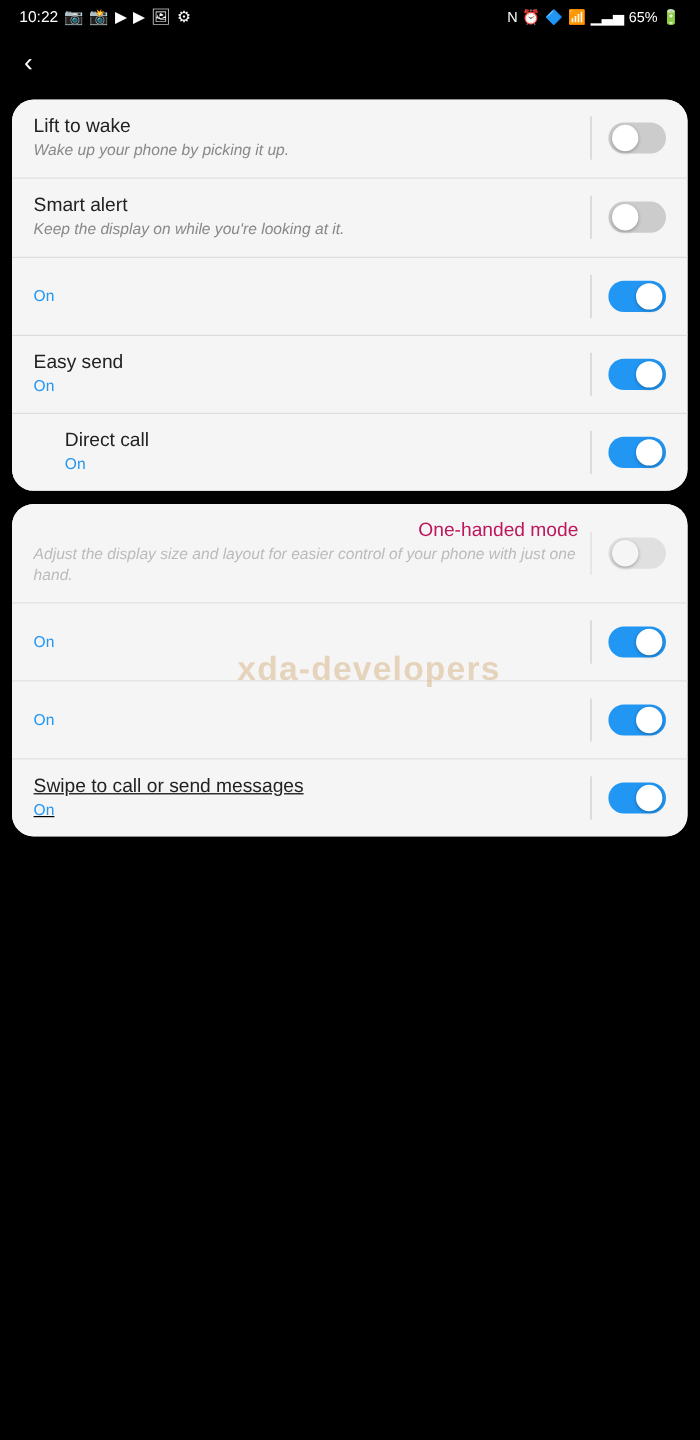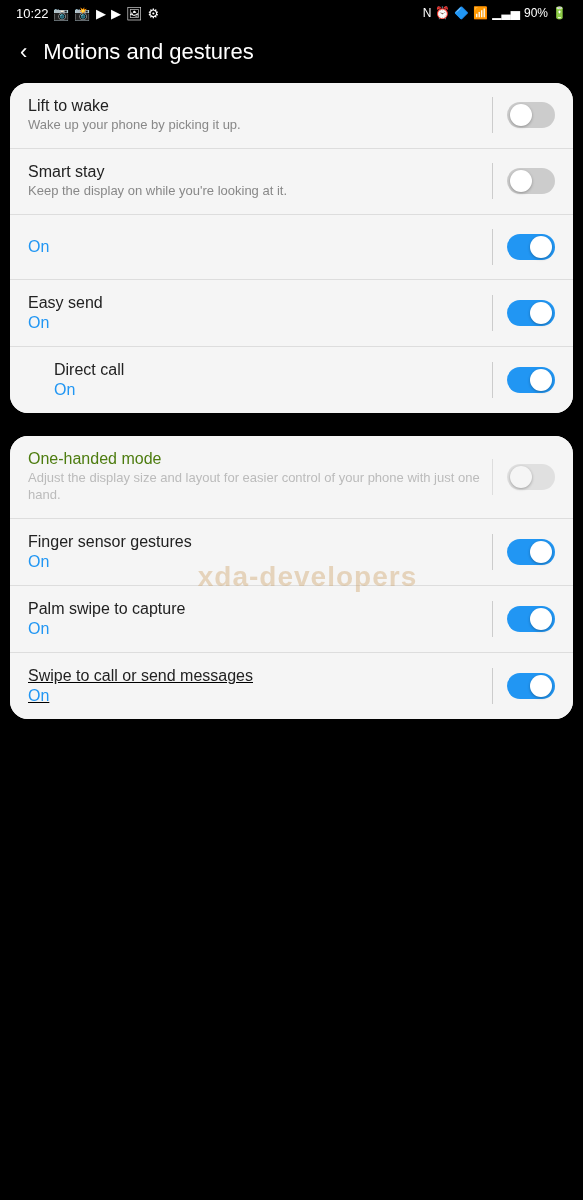--- a/index.html
+++ b/index.html
@@ -10,21 +10,21 @@
       background: #000;
       font-family: 'Segoe UI', sans-serif;
       overflow: hidden;
       position: relative;
     }
 
     
     .status-bar {
       display: flex;
       justify-content: space-between;
-      align-items: flex-start;
+      align-items: flex-end;
       padding: 6px 16px 4px 16px;
       color: #fff;
       font-size: 13px;
       font-weight: 500;
     }
 
     .status-left {
       display: flex;
       align-items: center;
       gap: 5px;
@@ -57,21 +57,21 @@
       font-size: 22px;
       font-weight: 400;
       color: #fff;
     }
 
     
     .content {
       padding: 0 10px;
       display: flex;
       flex-direction: column;
-      gap: 23px;
+      gap: 11px;
     }
 
     
     .card {
       background: #f0f0f0;
       border-radius: 18px;
       overflow: hidden;
       padding: 0;
     }
 
@@ -97,32 +97,34 @@
       font-size: 16px;
       color: #222;
       font-weight: 400;
       margin-bottom: 2px;
     }
 
     .setting-sub {
       font-size: 13px;
       color: #888;
       line-height: 1.3;
+      font-style: italic;
     }
 
     .setting-title.dimmed {
-      color: #4d7c0f;
+      color: #be185d;
+      text-align: right;
     }
 
     .setting-sub.dimmed {
       color: #bbb;
     }
 
     .setting-status {
-      font-size: 16px;
+      font-size: 13px;
       color: #2196F3;
     }
 
     
     .divider-line {
       width: 1px;
       height: 36px;
       background: #ccc;
       margin: 0 14px 0 10px;
     }
@@ -203,48 +205,47 @@
     <span>▶</span>
     <span>🖼</span>
     <span>⚙</span>
   </div>
   <div class="status-right">
     <span>N</span>
     <span>⏰</span>
     <span>🔷</span>
     <span>📶</span>
     <span>▁▃▅</span>
-    <span>90%</span>
+    <span>65%</span>
     <span>🔋</span>
   </div>
 </div>
 
 <div class="header">
   <span class="back-btn">‹</span>
-  <span class="header-title">Motions and gestures</span>
 </div>
 
 <div class="content">
 
   <div class="card">
 
     <div class="setting-row">
       <div class="setting-text">
         <div class="setting-title">Lift to wake</div>
         <div class="setting-sub">Wake up your phone by picking it up.</div>
       </div>
       <div class="divider-line"></div>
       <div class="toggle off">
         <div class="toggle-knob"></div>
       </div>
     </div>
 
     <div class="setting-row">
       <div class="setting-text">
-        <div class="setting-title">Smart stay</div>
+        <div class="setting-title">Smart alert</div>
         <div class="setting-sub">Keep the display on while you're looking at it.</div>
       </div>
       <div class="divider-line"></div>
       <div class="toggle off">
         <div class="toggle-knob"></div>
       </div>
     </div>
 
     <div class="setting-row">
       <div class="setting-text">
@@ -289,32 +290,30 @@
           <div class="setting-sub dimmed">Adjust the display size and layout for easier control of your phone with just one hand.</div>
         </div>
         <div class="divider-line" style="background:#ddd;"></div>
         <div class="toggle off" style="background:#e0e0e0;">
           <div class="toggle-knob" style="background:#f5f5f5;"></div>
         </div>
       </div>
 
       <div class="setting-row">
         <div class="setting-text">
-          <div class="setting-title">Finger sensor gestures</div>
           <div class="setting-status">On</div>
         </div>
         <div class="divider-line"></div>
         <div class="toggle on">
           <div class="toggle-knob"></div>
         </div>
       </div>
 
       <div class="setting-row">
         <div class="setting-text">
-          <div class="setting-title">Palm swipe to capture</div>
           <div class="setting-status">On</div>
         </div>
         <div class="divider-line"></div>
         <div class="toggle on">
           <div class="toggle-knob"></div>
         </div>
       </div>
 
       <div class="setting-row" style="border-bottom:none;text-decoration:underline;">
         <div class="setting-text">

